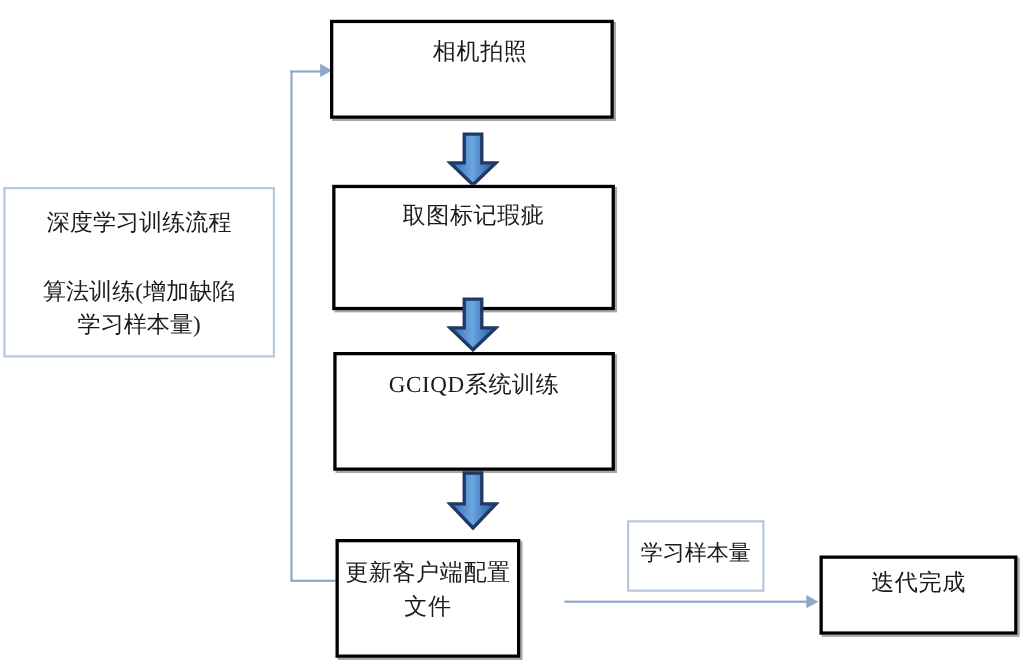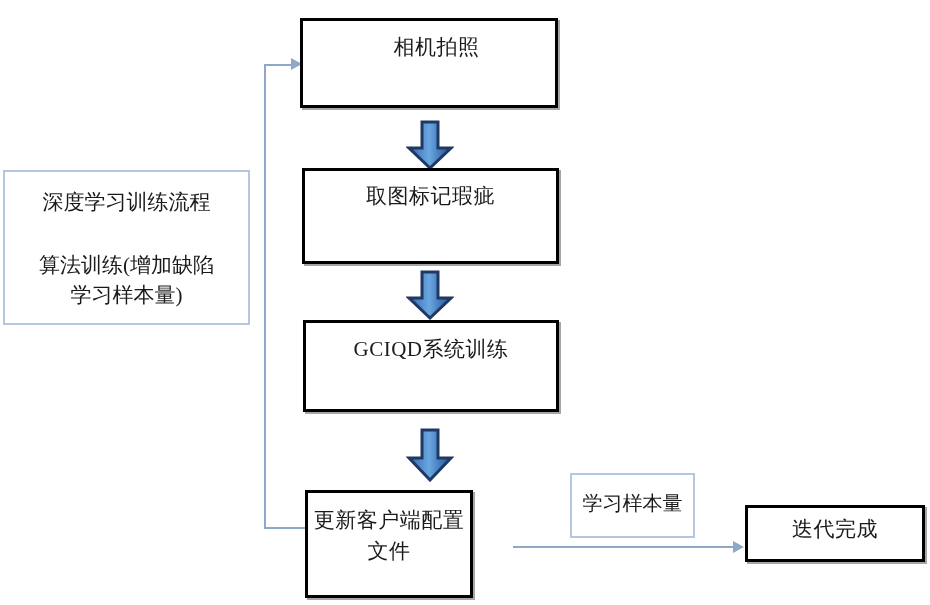--- a/index.html
+++ b/index.html
@@ -97,40 +97,40 @@
           <stop offset="20%" stop-color="#4a82c4"></stop>
           <stop offset="48%" stop-color="#6aa6e0"></stop>
           <stop offset="75%" stop-color="#4279bb"></stop>
           <stop offset="100%" stop-color="#2b4f8e"></stop>
         </linearGradient>
       </defs>
       <path d="M16,2 L32,2 L32,28 L45,28 L24,48 L3,28 L16,28 Z" fill="url(#ag1)" stroke="#1f3864" stroke-width="3" stroke-linejoin="miter"></path>
     </svg>
   </div>
 
-  <div class="abs proc-box" style="left:302px; top:168px; width:257px; height:96px;">
+  <div class="abs proc-box" style="left:302px; top:168px; width:257px; height:114px;">
     <div class="label" style="top:12px;">取图标记瑕疵</div>
   </div>
 
   <div class="abs block-arrow" style="left:406px; top:270px; width:48px; height:50px;">
     <svg width="48" height="50" viewBox="0 0 48 50">
       <defs>
         <linearGradient id="ag2" x1="0" y1="0" x2="1" y2="0">
           <stop offset="0%" stop-color="#2f5597"></stop>
           <stop offset="20%" stop-color="#4a82c4"></stop>
           <stop offset="48%" stop-color="#6aa6e0"></stop>
           <stop offset="75%" stop-color="#4279bb"></stop>
           <stop offset="100%" stop-color="#2b4f8e"></stop>
         </linearGradient>
       </defs>
       <path d="M16,2 L32,2 L32,28 L45,28 L24,48 L3,28 L16,28 Z" fill="url(#ag2)" stroke="#1f3864" stroke-width="3" stroke-linejoin="miter"></path>
     </svg>
   </div>
 
-  <div class="abs proc-box" style="left:303px; top:320px; width:256px; height:92px;">
+  <div class="abs proc-box" style="left:303px; top:320px; width:256px; height:108px;">
     <div class="label" style="top:13px;">GCIQD系统训练</div>
   </div>
 
   <div class="abs block-arrow" style="left:406px; top:428px; width:48px; height:54px;">
     <svg width="48" height="54" viewBox="0 0 48 54">
       <defs>
         <linearGradient id="ag3" x1="0" y1="0" x2="1" y2="0">
           <stop offset="0%" stop-color="#2f5597"></stop>
           <stop offset="20%" stop-color="#4a82c4"></stop>
           <stop offset="48%" stop-color="#6aa6e0"></stop>
@@ -147,17 +147,17 @@
 文件</div>
   </div>
 
   <div class="abs thin-box" style="left:570px; top:473px; width:125px; height:65px;">
     <div class="label" style="top:15px; font-size:20px; line-height:26px;">学习样本量</div>
   </div>
 
   <div class="abs hline" style="left:513px; top:546px; width:222px;"></div>
   <div class="abs arrowhead-right" style="left:733px; top:541px;"></div>
 
-  <div class="abs proc-box" style="left:745px; top:505px; width:180px; height:57px;">
+  <div class="abs proc-box" style="left:745px; top:505px; width:180px; height:72px;">
     <div class="label" style="top:8px;">迭代完成</div>
   </div>
 
 </div>
 
 </body></html>

